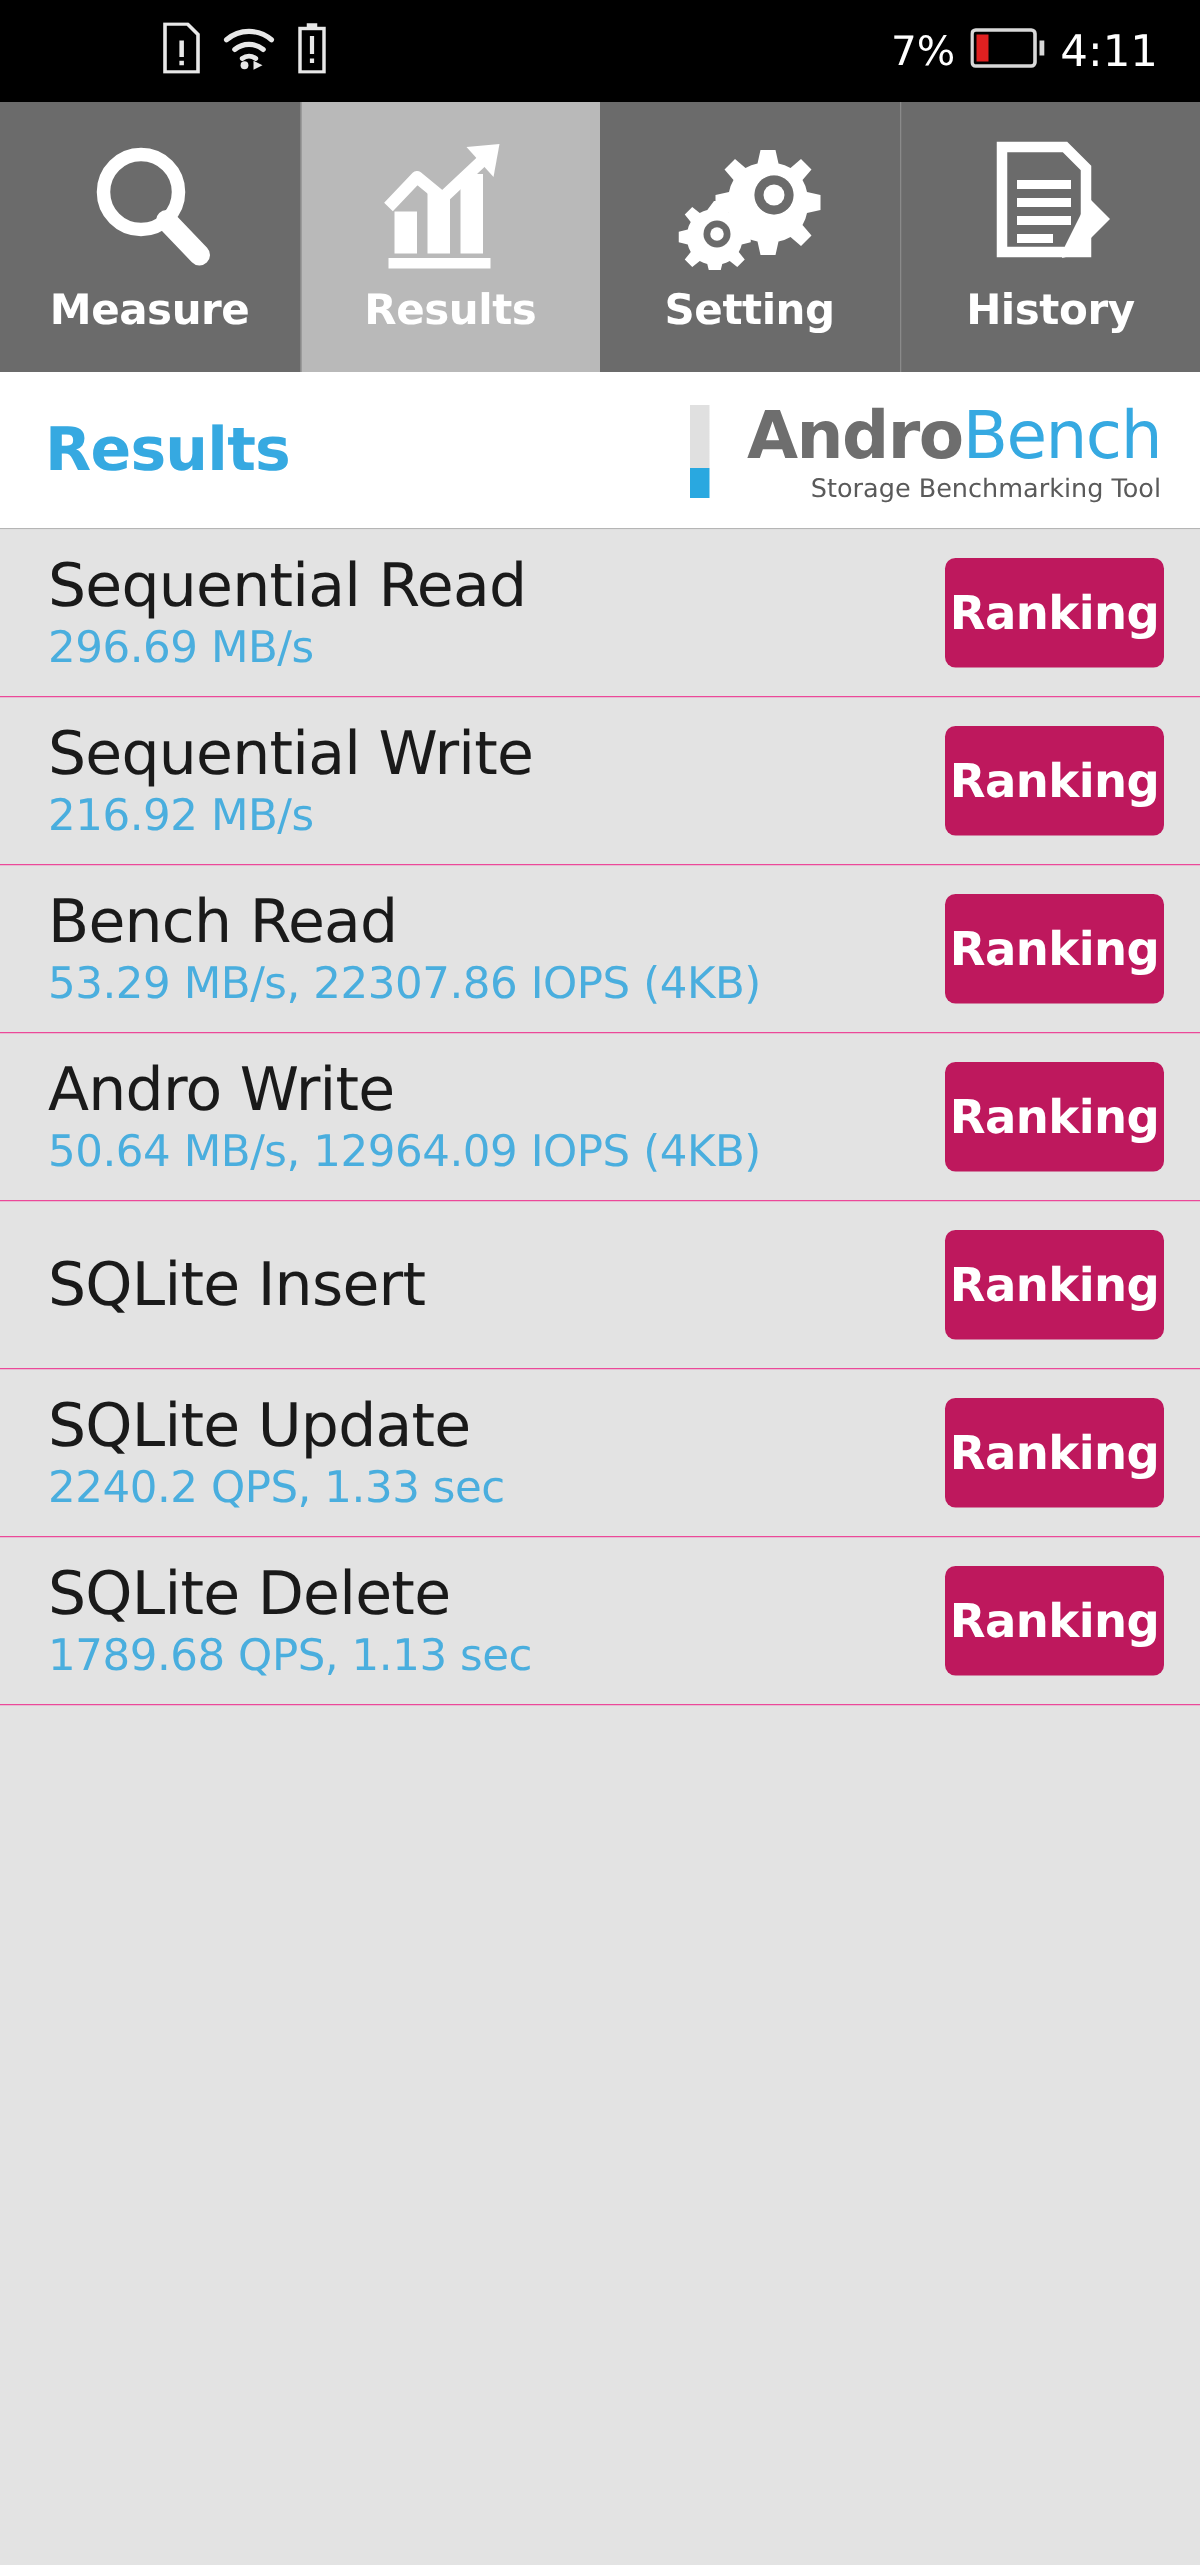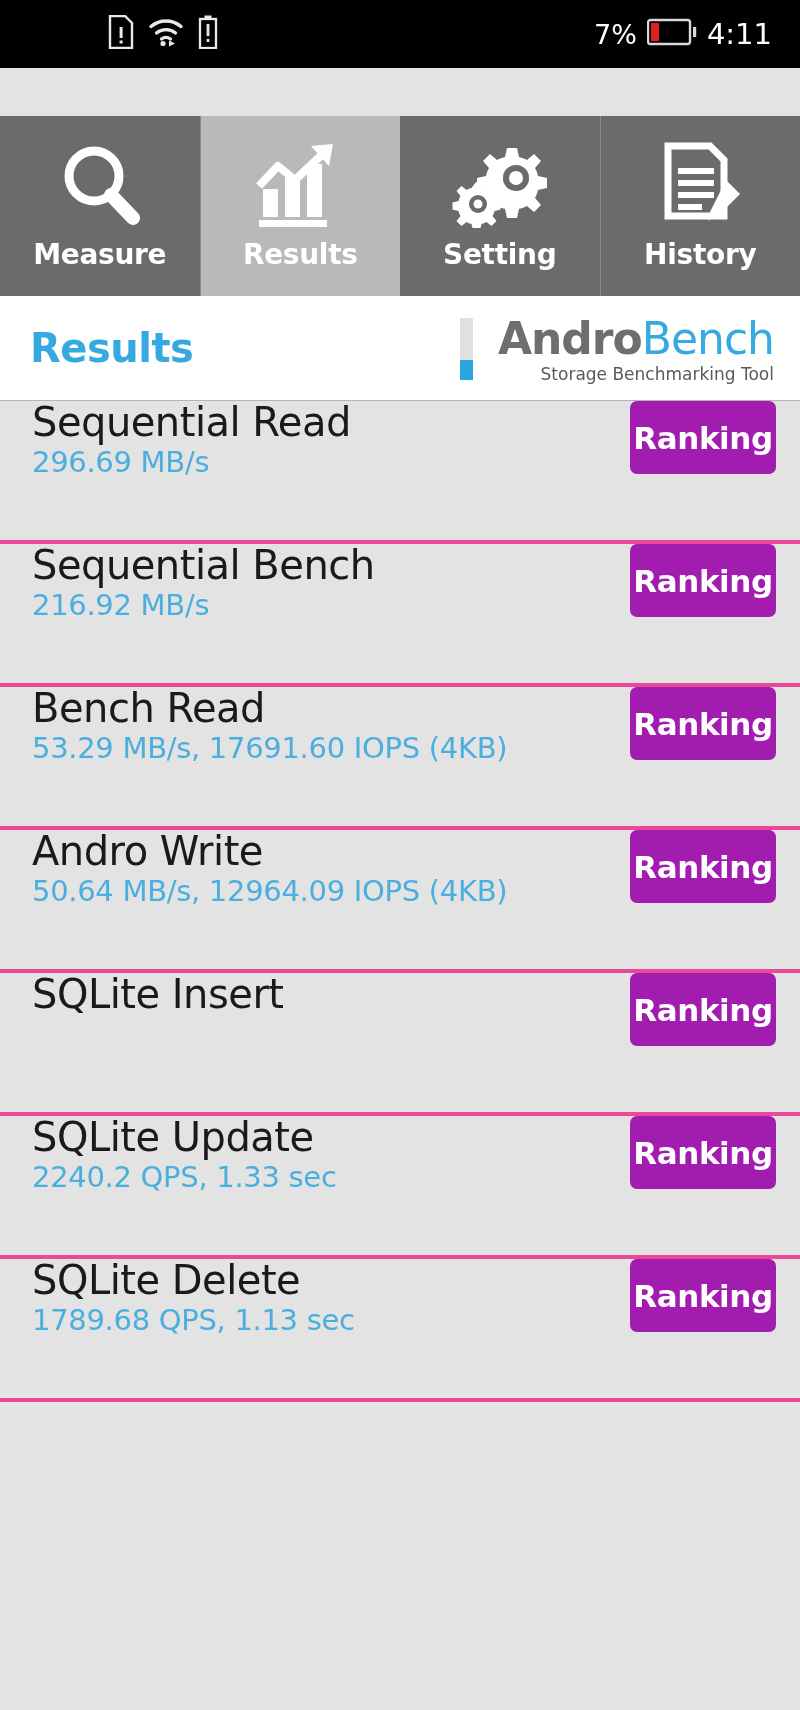--- a/index.html
+++ b/index.html
@@ -16,21 +16,21 @@
     height:68px; background:#000; color:#fff;
     display:flex; align-items:center; justify-content:space-between;
     padding:0 28px; flex:0 0 68px;
   }
   .sb-left { display:flex; align-items:center; gap:14px; margin-left:80px; }
   .sb-right { display:flex; align-items:center; gap:10px; }
   .sb-pct { font-size:27px; font-family:"DejaVu Sans", sans-serif; letter-spacing:0px; }
   .sb-time { font-size:29px; font-family:"DejaVu Sans", sans-serif; }
 
   
-  .tabbar { height:180px; display:flex; flex:0 0 180px; background:#737373;margin-top:48px; }
+  .tabbar { height:180px; display:flex; flex:0 0 180px; background:#737373; }
   .tab {
     flex:1 1 0; display:flex; flex-direction:column;
     align-items:center; justify-content:center;
     background:#6b6b6b; position:relative; gap:2px;
     border-right:1px solid #8a8a8a;
   }
   .tab:last-child { border-right:none; }
   .tab.active { background:#b9b9b9; border-right:none; }
   .tab.active + .tab { border-left:none; }
   .tab-icon { height:86px; display:flex; align-items:flex-end; justify-content:center; }
@@ -55,35 +55,35 @@
   .logo-bar { width:13px; height:62px; background:linear-gradient(to bottom,#e0e0e0 0%,#e0e0e0 68%,#29a8e0 68%,#29a8e0 100%); }
   .logo-text { display:flex; flex-direction:column; align-items:flex-end; }
   .logo-word { font-size:44px; font-weight:bold; line-height:0.95; letter-spacing:-1px; font-family:"DejaVu Sans", sans-serif; }
   .logo-andro { color:#6e6e6e; }
   .logo-bench { color:#36a9e1; font-weight:normal; }
   .logo-tag { font-size:17px; color:#5a5a5a; margin-top:4px; font-family:"DejaVu Sans", sans-serif; letter-spacing:0px; }
 
   
   .list { flex:1 1 auto; background:#e3e3e3; display:flex; flex-direction:column; }
   .row {
-    height:143px; display:flex; align-items:flex-start; justify-content:space-between;
-    padding:0 24px 0 32px; border-bottom:4px solid #ec4899;
+    height:112px; display:flex; align-items:center; justify-content:space-between;
+    padding:0 24px 0 32px; border-bottom:1px solid #ec4899;
     background:#e3e3e3;
   }
   .row-texts { display:flex; flex-direction:column; justify-content:center; gap:4px; }
   .row-title {
     font-size:40px; color:#1a1a1a; font-family:"DejaVu Sans", sans-serif;
     font-weight:normal; line-height:1.05; letter-spacing:-0.5px;
   }
   .row-value {
     font-size:29px; color:#4aaede; font-family:"DejaVu Sans", sans-serif;
     line-height:1.1; letter-spacing:-0.3px;
   }
   .rank-btn {
-    background:#a21caf; color:#ffffff; border:none; border-radius:7px;
+    background:#be185d; color:#ffffff; border:none; border-radius:7px;
     font-size:31px; font-weight:bold; font-family:"DejaVu Sans", sans-serif;
     width:146px; height:73px; display:flex; align-items:center; justify-content:center;
     letter-spacing:-0.4px; cursor:pointer; flex:0 0 auto;
   }
   .filler { flex:1 1 auto; background:#e3e3e3; }
 </style>
 </head>
 <body>
 
 <div class="phone">
@@ -206,30 +206,30 @@
     <div class="row">
       <div class="row-texts">
         <div class="row-title">Sequential Read</div>
         <div class="row-value">296.69 MB/s</div>
       </div>
       <button class="rank-btn">Ranking</button>
     </div>
 
     <div class="row">
       <div class="row-texts">
-        <div class="row-title">Sequential Bench</div>
+        <div class="row-title">Sequential Write</div>
         <div class="row-value">216.92 MB/s</div>
       </div>
       <button class="rank-btn">Ranking</button>
     </div>
 
     <div class="row">
       <div class="row-texts">
         <div class="row-title">Bench Read</div>
-        <div class="row-value">53.29 MB/s, 17691.60 IOPS (4KB)</div>
+        <div class="row-value">53.29 MB/s, 22307.86 IOPS (4KB)</div>
       </div>
       <button class="rank-btn">Ranking</button>
     </div>
 
     <div class="row">
       <div class="row-texts">
         <div class="row-title">Andro Write</div>
         <div class="row-value">50.64 MB/s, 12964.09 IOPS (4KB)</div>
       </div>
       <button class="rank-btn">Ranking</button>

